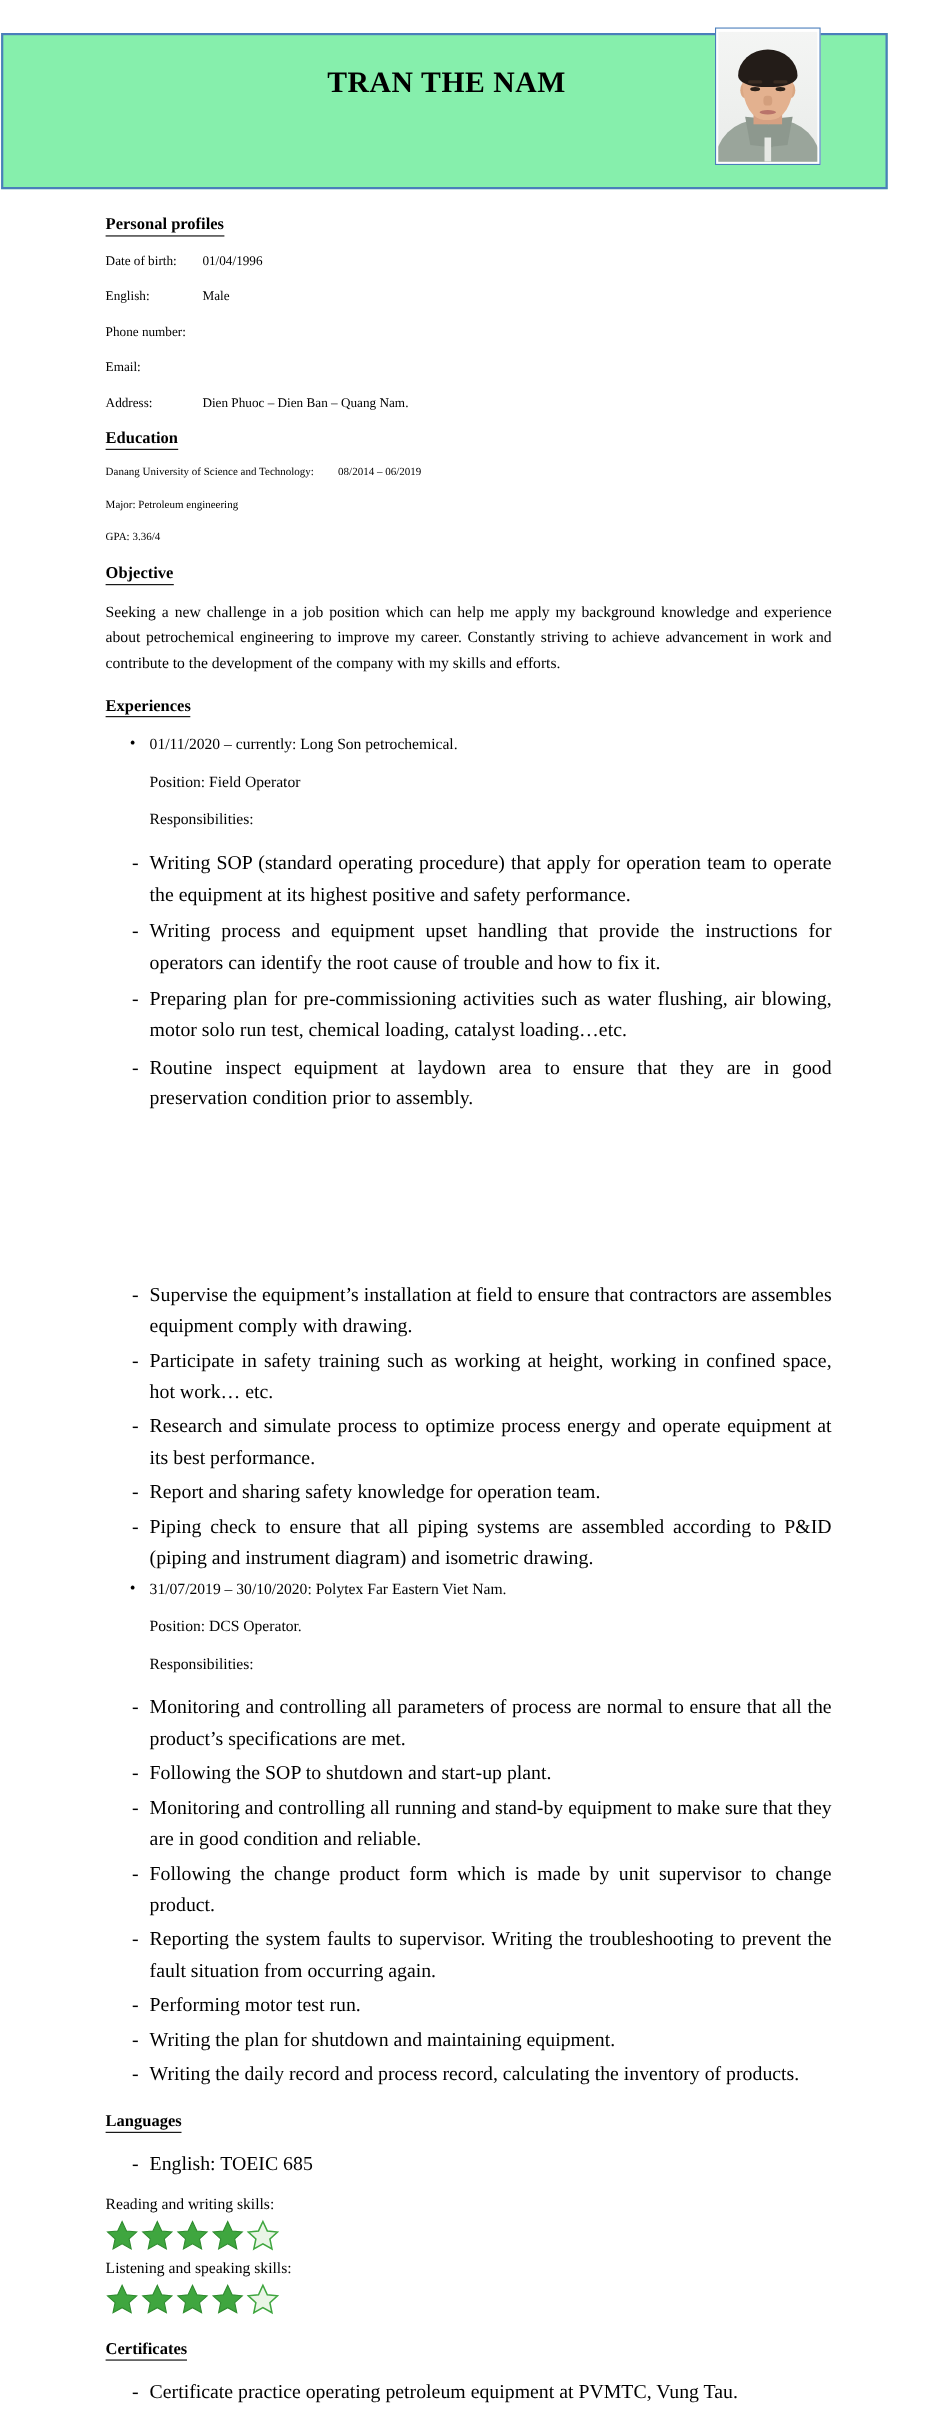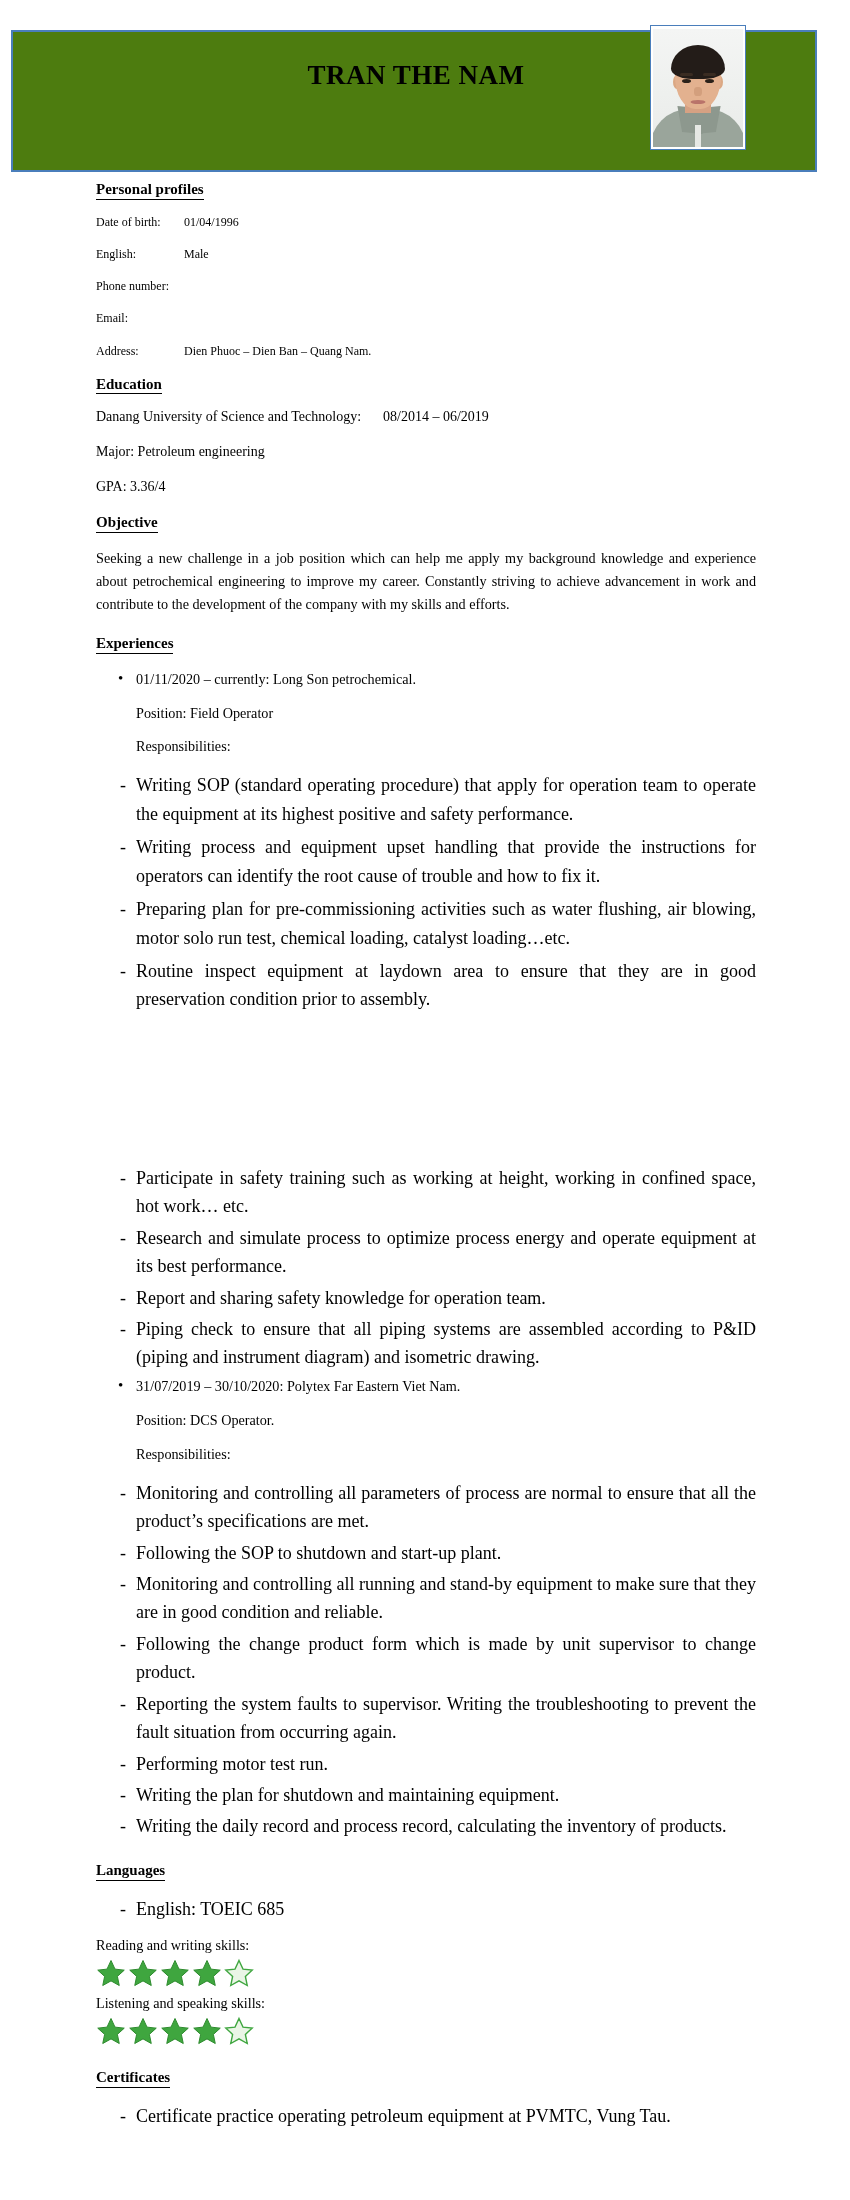--- a/index.html
+++ b/index.html
@@ -20,25 +20,25 @@
     position: relative;
     width: 850px;
     height: 2200px;
     background: #ffffff;
     box-sizing: border-box;
   }
 
   
   .header-banner {
     position: absolute;
-    left: 11px;
+    left: 1px;
     top: 30px;
     width: 806px;
     height: 142px;
-    background: #4d7c0f;
+    background: #86efac;
     border: 2px solid #4A7EBB;
     box-sizing: border-box;
   }
   .header-text-wrap {
     position: absolute;
     left: 0;
     top: 0;
     width: 806px;
     text-align: center;
     padding-top: 28px;
@@ -184,21 +184,21 @@
     width: 15px;
     height: 4px;
     background: #b9736a;
     border-radius: 50%;
   }
 
   
   .doc {
     position: absolute;
     left: 96px;
-    top: 180px;
+    top: 195px;
     width: 660px;
   }
 
   h2.section-heading {
     font-size: 15px;
     font-weight: bold;
     margin: 0 0 14px 0;
     padding: 0;
     display: inline-block;
     border-bottom: 1.6px solid #000;
@@ -209,21 +209,21 @@
   .kv-row {
     font-size: 12px;
     line-height: 1.35;
     margin-bottom: 16px;
     display: flex;
   }
   .kv-label { width: 88px; flex: 0 0 88px; }
   .kv-value { flex: 1 1 auto; }
 
   .line {
-    font-size: 14px;
+    font-size: 10px;
     line-height: 1.35;
     margin-bottom: 16px;
   }
   .line-inline { display: flex; }
   .line-inline .lbl { margin-right: 22px; }
 
   .para {
     font-size: 14.2px;
     line-height: 1.62;
     text-align: justify;
@@ -388,20 +388,21 @@
       <ul class="dash-list">
         <li class="dash-item">Writing SOP (standard operating procedure) that apply for operation team to operate the equipment at its highest positive and safety performance.</li>
         <li class="dash-item">Writing process and equipment upset handling that provide the instructions for operators can identify the root cause of trouble and how to fix it.</li>
         <li class="dash-item">Preparing plan for pre-commissioning activities such as water flushing, air blowing, motor solo run test, chemical loading, catalyst loading…etc.</li>
         <li class="dash-item">Routine inspect equipment at laydown area to ensure that they are in good preservation condition prior to assembly.</li>
       </ul>
 
       <div class="page-break-gap"></div>
 
       <ul class="dash-list">
+        <li class="dash-item tight">Supervise the equipment’s installation at field to ensure that contractors are assembles equipment comply with drawing.</li>
         <li class="dash-item tight">Participate in safety training such as working at height, working in confined space, hot work… etc.</li>
         <li class="dash-item tight">Research and simulate process to optimize process energy and operate equipment at its best performance.</li>
         <li class="dash-item tight">Report and sharing safety knowledge for operation team.</li>
         <li class="dash-item tight">Piping check to ensure that all piping systems are assembled according to P&amp;ID (piping and instrument diagram) and isometric drawing.</li>
       </ul>
 
       <ul class="disc-list">
         <li class="disc-item">31/07/2019 – 30/10/2020: Polytex Far Eastern Viet Nam.</li>
       </ul>
       <div class="sub-line">Position: DCS Operator.</div>

